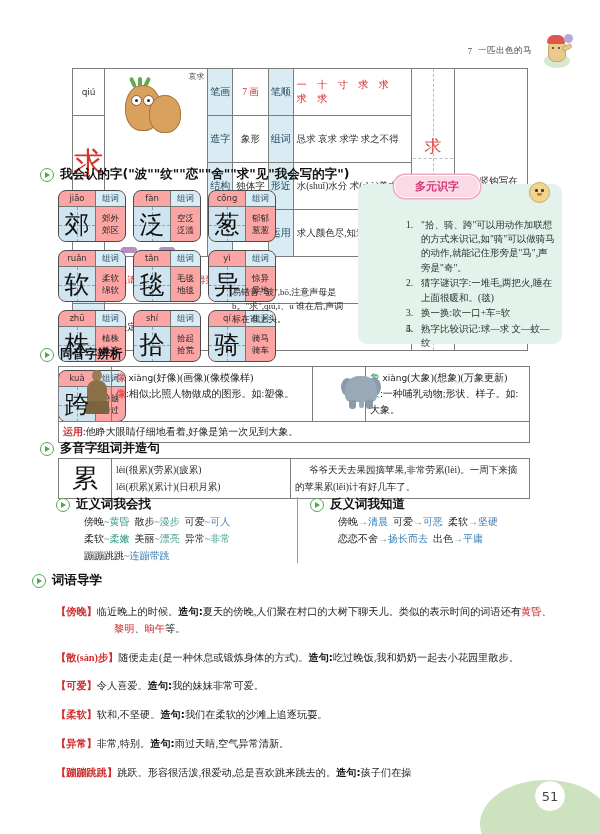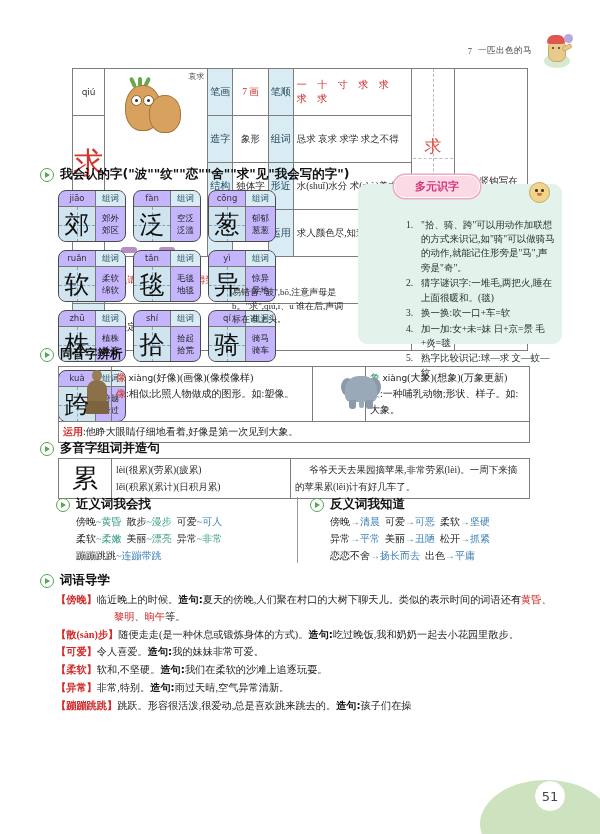--- a/index.html
+++ b/index.html
@@ -60,21 +60,21 @@
   .redwrite .cell:last-child{border-bottom:none;}
   .redwrite .vline{position:absolute;left:50%;top:0;bottom:0;border-left:1px dashed #bbb;}
   .redwrite .ch{position:absolute;left:0;right:0;top:1px;text-align:center;font-size:17px;color:#e0564f;}
   .note{width:66px;font-size:9.5px;line-height:1.45;color:#2a2a2a;padding:2px 3px;vertical-align:top;}
   .note b{color:#cf2b2b;margin-top:28px;}
 
   
   .blk-read{position:absolute;left:40px;top:166px;}
   .grid-wrap{position:absolute;left:58px;top:190px;width:292px;}
   .card{display:inline-block;width:68px;height:52px;border:1.3px solid #4b4b4b;border-radius:8px;
-        margin:0 3px 4px 0;overflow:hidden;background:#c4b5fd;box-sizing:border-box;position:relative;}
+        margin:0 3px 4px 0;overflow:hidden;background:#fca5a5;box-sizing:border-box;position:relative;}
   .card .top{display:flex;height:15px;border-bottom:1px solid #777;}
   .card .py{width:36px;text-align:center;font-size:8.5px;line-height:15px;color:#333;
     font-family:"DejaVu Sans","Liberation Sans",sans-serif;border-right:1px solid #777;}
   .card .zu{flex:1;text-align:center;font-size:8.5px;line-height:15px;color:#23495e;background:#d9ebf3;}
   .card .bot{display:flex;height:35px;}
   .card .hz{width:36px;background:#cfe4ef;border-right:1px solid #777;position:relative;
     text-align:center;font-size:25px;line-height:35px;color:#111;}
   .card .hz::before{content:"";position:absolute;left:50%;top:0;bottom:0;border-left:1px dashed #7fa8bd;}
   .card .hz::after{content:"";position:absolute;top:50%;left:0;right:0;border-top:1px dashed #7fa8bd;}
   .card .hz span{position:relative;z-index:2;}
@@ -127,29 +127,29 @@
   .poly-tbl{position:absolute;left:58px;top:458px;width:472px;border:1.2px solid #3d3d3d;border-collapse:collapse;}
   .poly-tbl td{border:1px solid #7d7d7d;padding:2px 4px;}
   .poly-char{width:44px;text-align:center;font-size:26px;color:#111;}
   .poly-rd{font-size:9.5px;line-height:1.7;color:#2a2a2a;width:170px;}
   .poly-sent{font-size:9.5px;line-height:1.7;color:#2a2a2a;text-indent:14px;}
 
   
   .syn{position:absolute;left:56px;top:496px;width:232px;}
   .ant{position:absolute;left:310px;top:496px;width:246px;}
   .divider{position:absolute;left:297px;top:497px;height:66px;border-left:1px solid #9a9a9a;}
-  .wordline{font-size:10px;line-height:1.72;color:#222;margin-left:20px;}
+  .wordline{font-size:10px;line-height:1.72;color:#222;margin-left:28px;}
   .wordline .g{color:#3a9a86;}
   .wordline .b{color:#3d7fb5;}
   .wordline .arrow{color:#3a9a86;}
 
   
-  .blk-voc{position:absolute;left:40px;top:572px;}
+  .blk-voc{position:absolute;left:32px;top:572px;}
   .voc{position:absolute;left:56px;top:592px;width:500px;font-size:10.2px;line-height:1.65;color:#1d1d1d;}
-  .voc p{margin:0 0 1px 0;text-indent:0;padding-left:58px;text-indent:-58px;}
+  .voc p{margin:12px 0 1px 0;text-indent:0;padding-left:58px;text-indent:-58px;}
   .voc .hw{color:#cf2b2b;font-weight:bold;}
   .voc .zj{font-weight:bold;color:#111;font-family:"DejaVu Sans","Liberation Sans",sans-serif;}
   .voc .rdw{color:#cf2b2b;}
 
   
   .pgdeco{position:absolute;right:-12px;bottom:-34px;width:132px;height:88px;border-radius:50%;background:#cde2bf;}
   .pgnum{position:absolute;right:34px;bottom:22px;width:30px;height:30px;border-radius:50%;
     background:#fff;border:1.6px solid #cde2bf;display:flex;align-items:center;justify-content:center;
     font-family:"DejaVu Sans","Liberation Sans",sans-serif;font-size:13px;color:#444;}
 </style>
@@ -389,21 +389,21 @@
     <div class="dy-mascot">
       <span class="b"></span>
         <span class="e l"></span>
         <span class="e r"></span>
         <span class="m"></span>
     </div>
     <ul class="dy-list">
       <li><span class="n">1.</span><span>"拾、骑、跨"可以用动作加联想的方式来识记,如"骑"可以做骑马的动作,就能记住形旁是"马",声旁是"奇"。</span></li>
       <li><span class="n">2.</span><span>猜字谜识字:一堆毛,两把火,睡在上面很暖和。(毯)</span></li>
       <li><span class="n">3.</span><span>换一换:吹一口+车=软</span></li>
-      <li><span class="n">4.</span><span>加一加:女+未=妹 日+京=景 毛+炎=毯</span></li>
+      <li><span class="n">4.</span></li>
       <li><span class="n">5.</span><span>熟字比较识记:球—求  文—蚊—纹</span></li>
     </ul>
   </div>
 
   <div class="sec-head blk-homo">
     <span class="bullet"></span>
     <span>同音字辨析</span>
   </div>
 
   <table class="homo-tbl">
@@ -477,25 +477,20 @@
 
   <div class="ant">
     <div class="sec-head">
       <span class="bullet"></span>
       <span>反义词我知道</span>
     </div>
     <div class="wordline">
       <span>傍晚</span><span class="arrow">→</span><span class="b">清晨</span>&nbsp;
       <span>可爱</span><span class="arrow">→</span><span class="b">可恶</span>&nbsp;
       <span>柔软</span><span class="arrow">→</span><span class="b">坚硬</span>
-    </div>
-    <div class="wordline">
-      <span>异常</span><span class="arrow">→</span><span class="b">平常</span>&nbsp;
-      <span>美丽</span><span class="arrow">→</span><span class="b">丑陋</span>&nbsp;
-      <span>松开</span><span class="arrow">→</span><span class="b">抓紧</span>
     </div>
     <div class="wordline">
       <span>恋恋不舍</span><span class="arrow">→</span><span class="b">扬长而去</span>&nbsp;
       <span>出色</span><span class="arrow">→</span><span class="b">平庸</span>
     </div>
   </div>
 
   <div class="sec-head blk-voc">
     <span class="bullet"></span>
     <span>词语导学</span>

